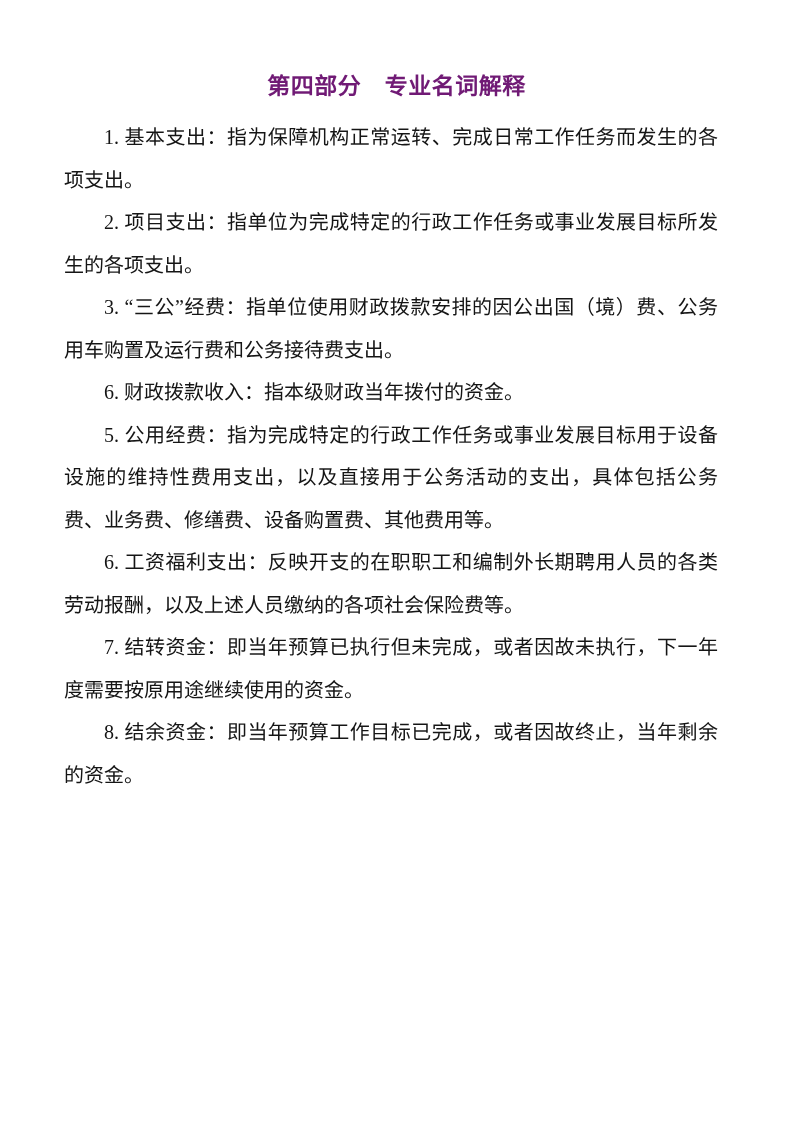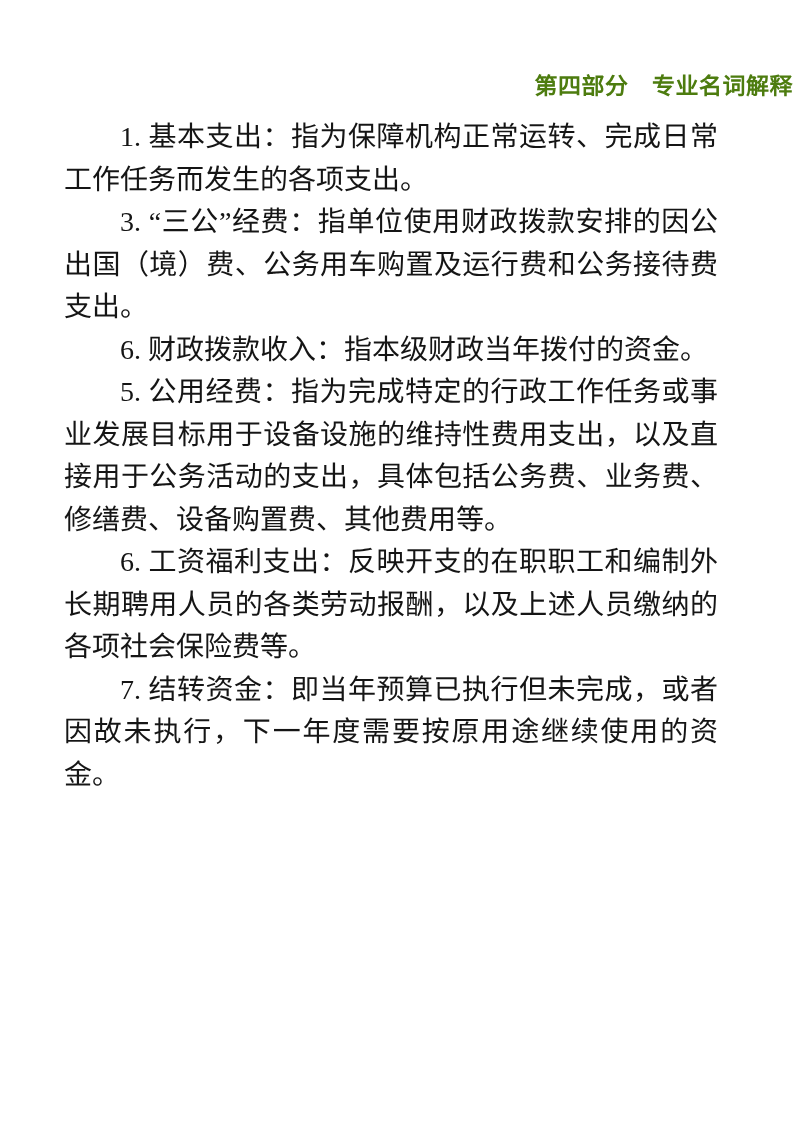--- a/index.html
+++ b/index.html
@@ -16,48 +16,50 @@
     overflow: hidden;
     box-sizing: border-box;
   }
   .doc-title {
     margin: 0;
     padding-top: 70px;
     font-family: "Liberation Sans", "DejaVu Sans", sans-serif;
     font-weight: 700;
     font-size: 23px;
     line-height: 33px;
-    text-align: right;
+    text-align: center;
     letter-spacing: 0.5px;
-    color: #4d7c0f;
+    color: #701a75;
   }
   .content {
     box-sizing: border-box;
     width: 654px;
     margin: 13px 0 0 64px;
     font-family: "Liberation Serif", "DejaVu Serif", serif;
-    font-size: 28px;
+    font-size: 20px;
     line-height: 42.5px;
     text-align: justify;
     color: #151515;
   }
   .para {
     margin: 0;
     padding: 0;
     text-indent: 2em;
     word-break: break-all;
   }
 </style>
 </head>
 <body>
 
 <div class="page">
   <h1 class="doc-title">第四部分　专业名词解释</h1>
 
   <div class="content">
     <p class="para">1. 基本支出：指为保障机构正常运转、完成日常工作任务而发生的各项支出。</p>
+    <p class="para">2. 项目支出：指单位为完成特定的行政工作任务或事业发展目标所发生的各项支出。</p>
     <p class="para">3. “三公”经费：指单位使用财政拨款安排的因公出国（境）费、公务用车购置及运行费和公务接待费支出。</p>
     <p class="para">6. 财政拨款收入：指本级财政当年拨付的资金。</p>
     <p class="para">5. 公用经费：指为完成特定的行政工作任务或事业发展目标用于设备设施的维持性费用支出，以及直接用于公务活动的支出，具体包括公务费、业务费、修缮费、设备购置费、其他费用等。</p>
     <p class="para">6. 工资福利支出：反映开支的在职职工和编制外长期聘用人员的各类劳动报酬，以及上述人员缴纳的各项社会保险费等。</p>
     <p class="para">7. 结转资金：即当年预算已执行但未完成，或者因故未执行，下一年度需要按原用途继续使用的资金。</p>
+    <p class="para">8. 结余资金：即当年预算工作目标已完成，或者因故终止，当年剩余的资金。</p>
   </div>
 </div>
 
 </body></html>

